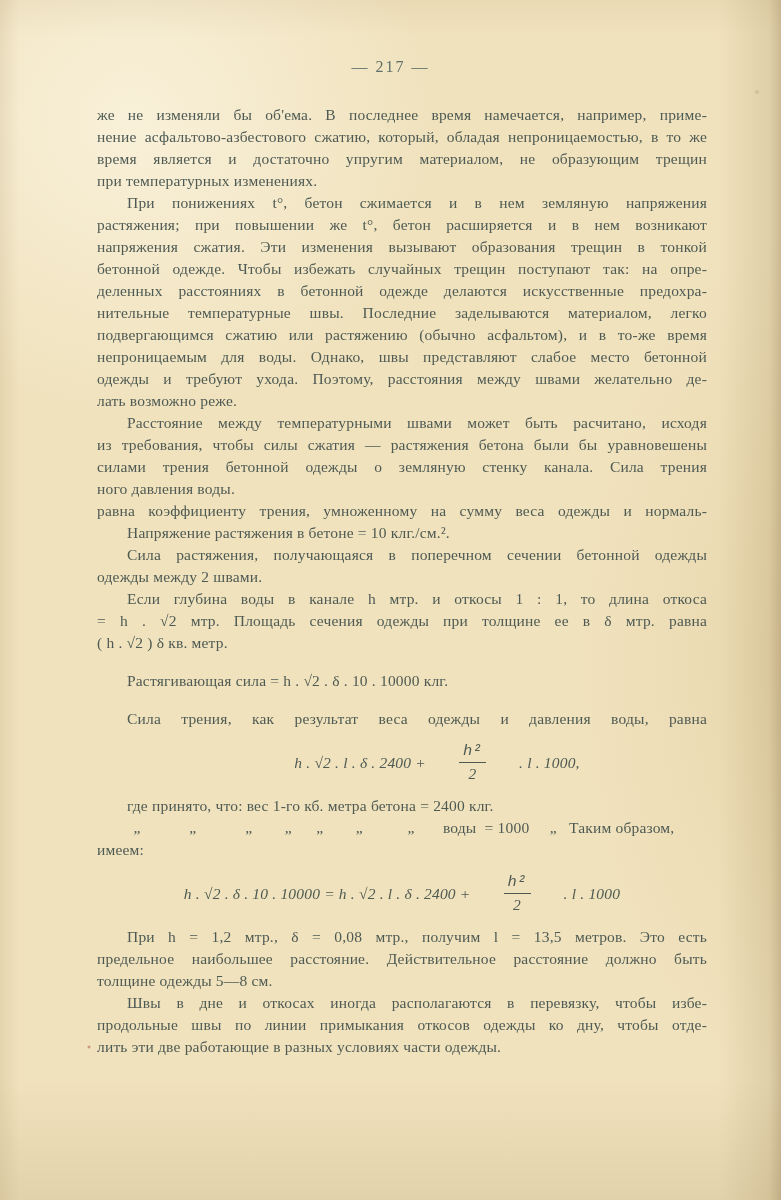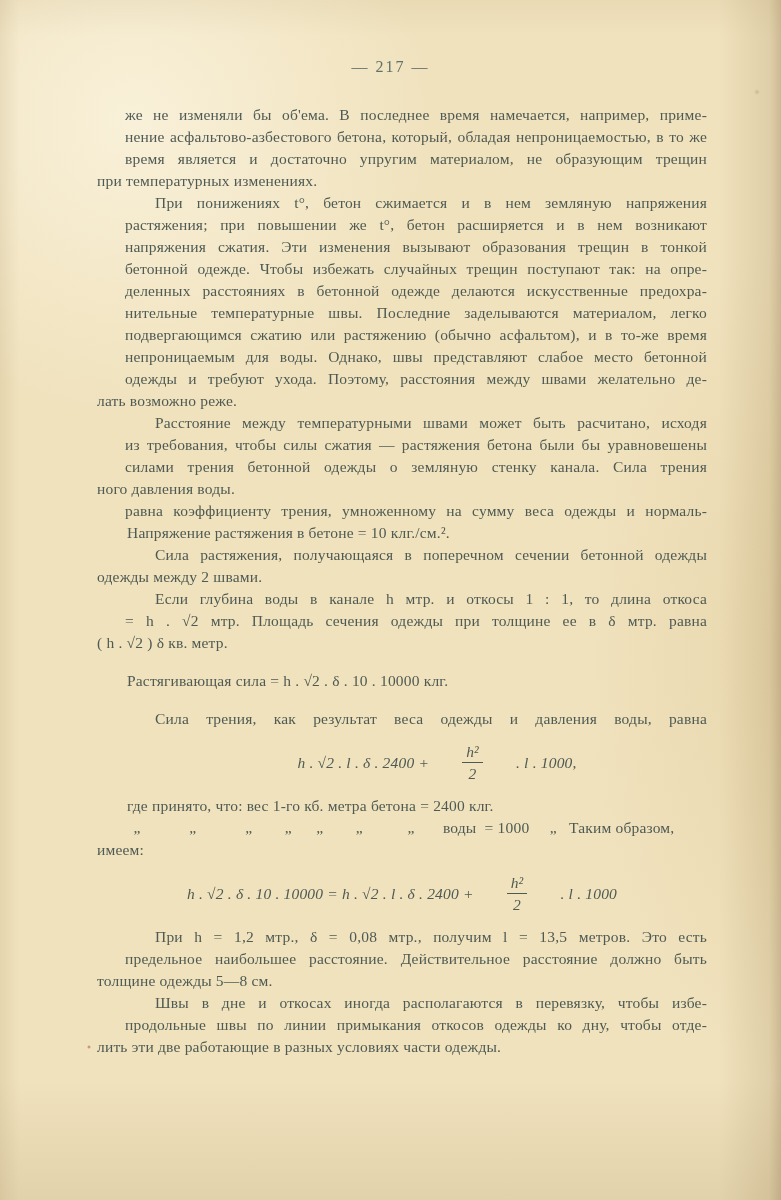--- a/index.html
+++ b/index.html
@@ -31,53 +31,53 @@
     margin-bottom: 27px;
   }
   .text-block {
     padding: 0 74px 0 97px;
     font-size: 15.5px;
     line-height: 22px;
     letter-spacing: 0.012em;
   }
   .para { margin: 0; }
   .line { text-align: left; }
-  .line.j { text-align: justify; text-align-last: justify; margin-left: 28px; }
+  .line.j { text-align: justify; text-align-last: justify; }
   .line.ind { text-indent: 30px; }
   .line.pre { white-space: pre; }
   .formula {
     display: flex;
     justify-content: center;
     align-items: center;
     font-style: italic;
     margin: 12px 0 12px 0;
     line-height: 19px;
     gap: 22px;
   }
   .fseg { white-space: pre; }
   .frac {
     display: inline-flex;
     flex-direction: column;
     align-items: center;
     margin: 0 7px;
   }
-  .frac .num { border-bottom: 1px solid #4e5a53; padding: 0 4px 1px 4px; }
+  .frac .num { border-bottom: 1px solid #4e5a53; padding: 0 4px 1px 4px; font-family: Liberation Mono, monospace; }
   .frac .den { padding-top: 1px; }
 </style>
 </head>
 <body>
 
 <div class="scan">
   <div class="header">
     <span>— 217 —</span>
   </div>
   <div class="text-block">
       <div class="para">
         <div class="line j">же не изменяли бы об'ема. В последнее время намечается, например, приме-</div>
-        <div class="line j">нение асфальтово-азбестового бетона, который, обладая непроницаемостью, в то же</div>
+        <div class="line j">нение асфальтово-азбестового сжатию, который, обладая непроницаемостью, в то же</div>
         <div class="line j">время является и достаточно упругим материалом, не образующим трещин</div>
         <div class="line">при температурных изменениях.</div>
       </div>
       <div class="para">
         <div class="line j ind">При понижениях t°, бетон сжимается и в нем земляную напряжения</div>
         <div class="line j">растяжения; при повышении же t°, бетон расширяется и в нем возникают</div>
         <div class="line j">напряжения сжатия. Эти изменения вызывают образования трещин в тонкой</div>
         <div class="line j">бетонной одежде. Чтобы избежать случайных трещин поступают так: на опре-</div>
         <div class="line j">деленных расстояниях в бетонной одежде делаются искусственные предохра-</div>
         <div class="line j">нительные температурные швы. Последние заделываются материалом, легко</div>

